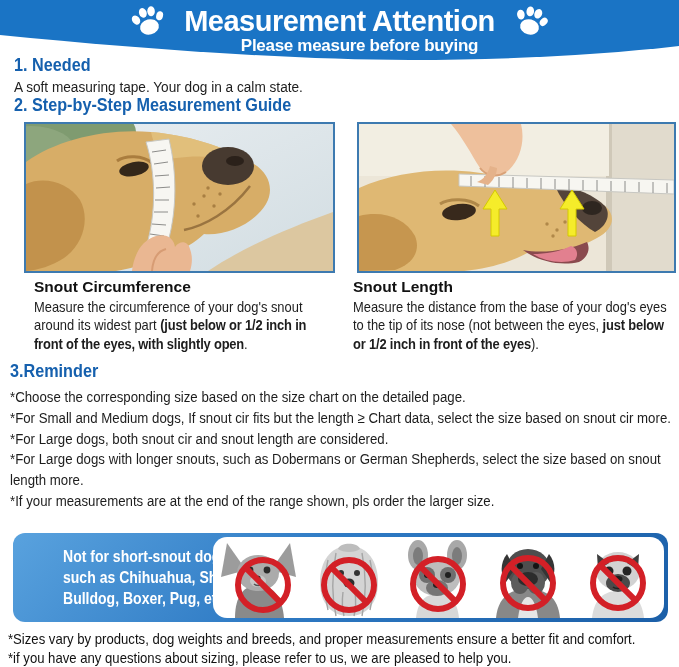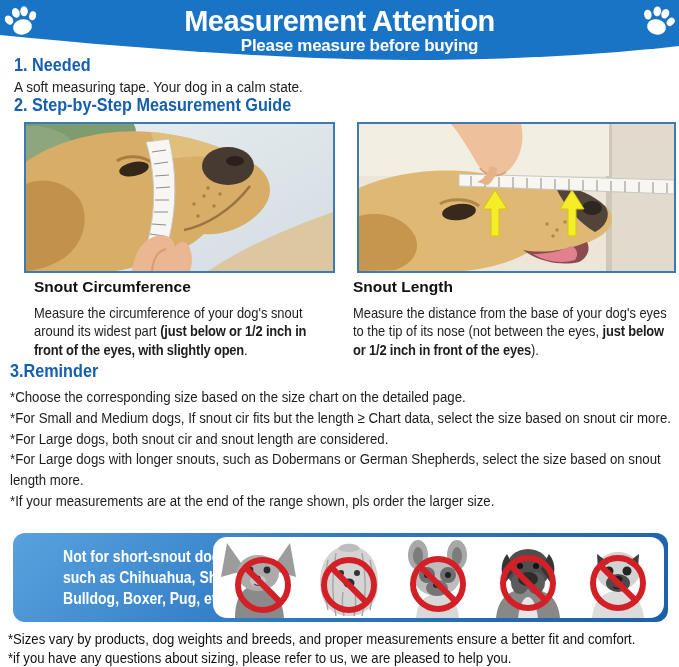--- a/index.html
+++ b/index.html
@@ -1,36 +1,36 @@
 <!DOCTYPE html>
 <html><head>
 <meta charset="utf-8">
 <style>
   html,body{margin:0;padding:0;background:#fff;}
   .page{position:relative;width:679px;height:667px;background:#fff;overflow:hidden;
         font-family:"Liberation Sans","DejaVu Sans",sans-serif;color:#1d1d1d;}
   
   .hdr-curve{position:absolute;top:0;left:0;}
-  .hdr-titlerow{position:absolute;top:2px;left:0;width:679px;display:flex;align-items:center;justify-content:space-between;gap:15px;}
+  .hdr-titlerow{position:absolute;top:2px;left:0;width:679px;display:flex;align-items:center;justify-content:center;gap:15px;}
   .hdr-title{color:#fff;font-size:29px;font-weight:bold;letter-spacing:-0.5px;white-space:nowrap;}
   .paw{width:42px;height:38px;}
   .paw-l{transform:rotate(-14deg);}
   .paw-r{transform:rotate(14deg);}
   .hdr-sub{position:absolute;top:36px;left:0;width:679px;text-align:center;color:#fff;
            font-size:17px;font-weight:bold;letter-spacing:-0.3px;margin-left:20px;}
   
   .h-blue{position:absolute;color:#1560ae;font-weight:bold;font-size:18px;white-space:nowrap;
           transform:scaleX(0.9);transform-origin:0 0;}
   .body-line{position:absolute;font-size:15.5px;white-space:nowrap;color:#1d1d1d;
              transform:scaleX(0.88);transform-origin:0 0;}
   
   .photo{position:absolute;top:122px;border:2px solid #3d7ab0;background:#dfe6ea;}
   .photo svg{display:block;}
   .cap{position:absolute;top:278px;}
-  .cap-title{font-size:15.5px;font-weight:bold;color:#111;margin:0 0 8px 0;}
+  .cap-title{font-size:15.5px;font-weight:bold;color:#111;margin:0 0 2px 0;}
   .cap-body{font-size:15px;line-height:18.4px;color:#1d1d1d;margin:0;
             transform:scaleX(0.86);transform-origin:0 0;}
   .cap-body b{letter-spacing:-0.2px;}
   
   .reminder-body{position:absolute;left:10px;top:387px;width:760px;font-size:15.2px;
                  line-height:20.8px;transform:scaleX(0.872);transform-origin:0 0;}
   .reminder-body p{margin:0;}
   
   .banner{position:absolute;left:13px;top:533px;width:655px;height:89px;border-radius:12px;
           background:linear-gradient(135deg,#59a2de 0%,#2e7ac4 45%,#1b5fa8 100%);}

